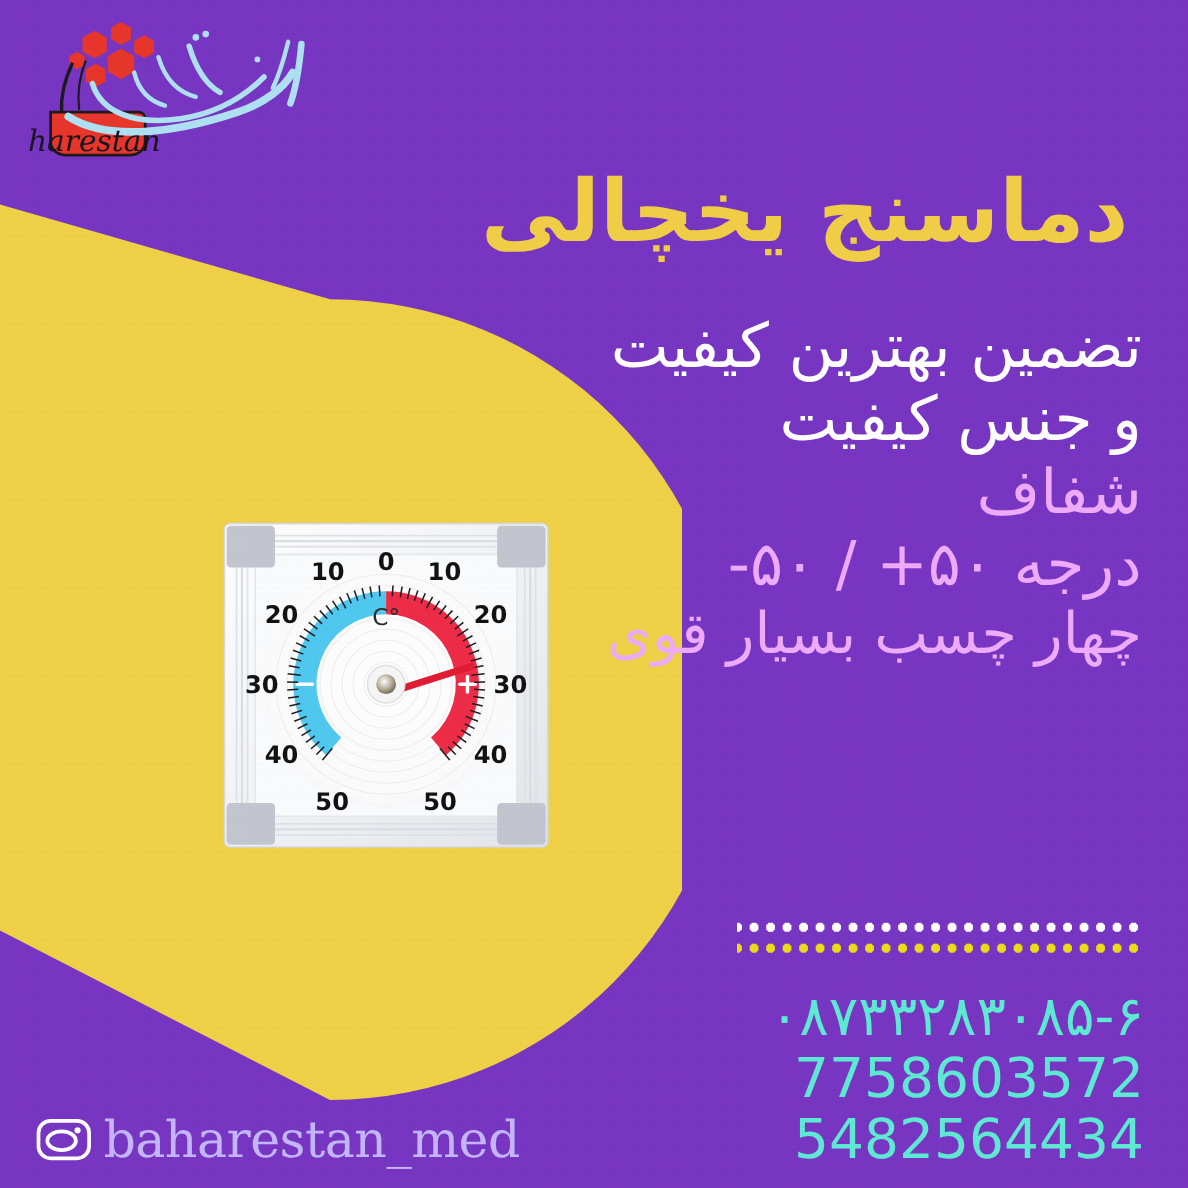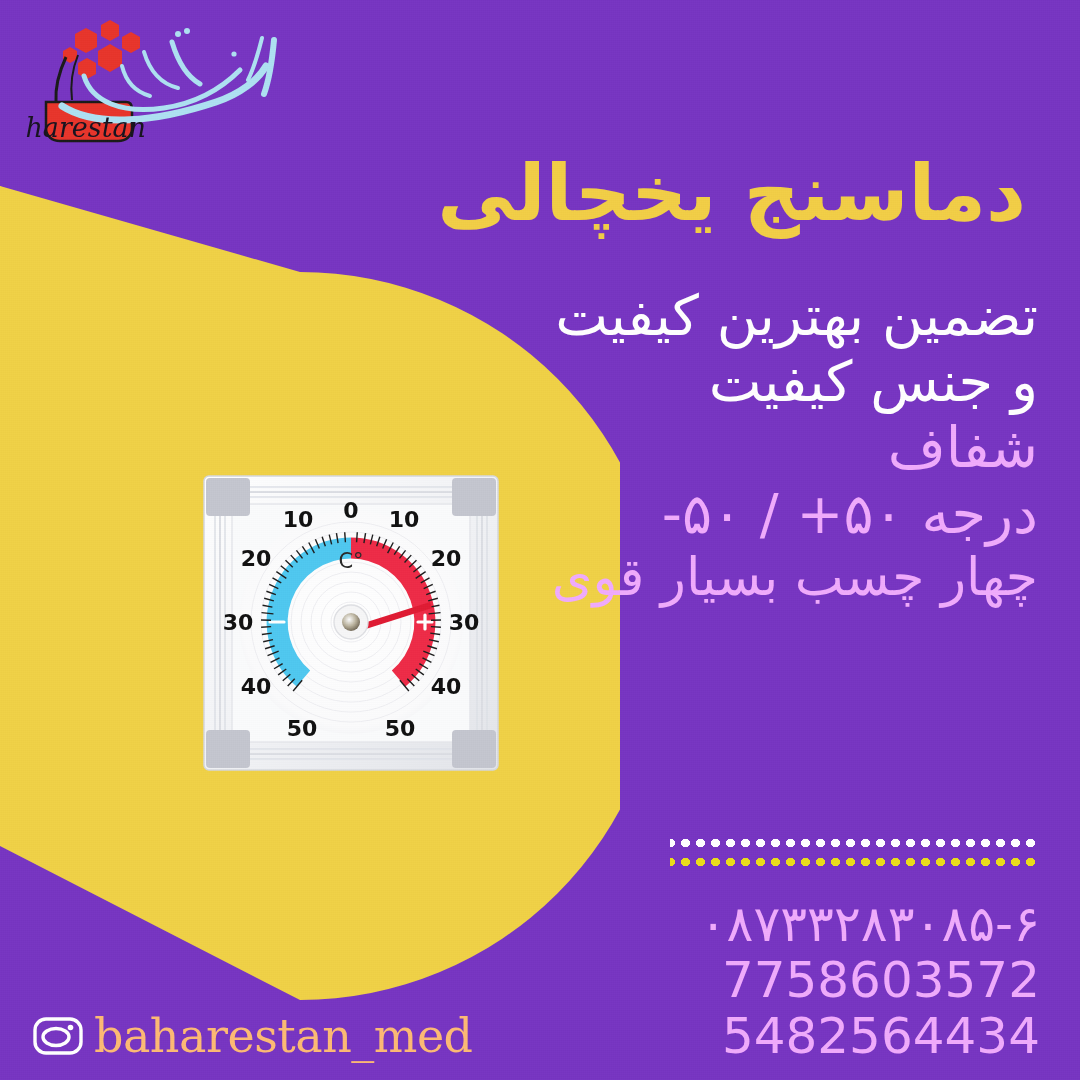--- a/index.html
+++ b/index.html
@@ -100,39 +100,39 @@
     position:absolute;
     right:40px;top:896px;
     text-align:right;
     direction:ltr;
     z-index:30;
   }
   .phone{
     font-family:"DejaVu Sans", sans-serif;
     font-size:50px;
     line-height:1.12;
-    color:#f0abfc;
+    color:#5eead4;
     margin:0;
     white-space:nowrap;
     unicode-bidi:plaintext;
   }
 
   
   .insta{
     position:absolute;
     left:32px;bottom:18px;
     display:flex;align-items:center;
     gap:10px;
     z-index:30;
     direction:ltr;
   }
   .insta-handle{
     font-family:"DejaVu Serif", serif;
     font-size:46px;
-    color:#fdba74;
+    color:#c4b5fd;
     line-height:1;
     letter-spacing:-.5px;
   }
 </style>
 </head>
 <body>
 
 <div class="poster">
 
   <svg class="spot" viewBox="0 0 620 1080" preserveAspectRatio="none" aria-hidden="true">

